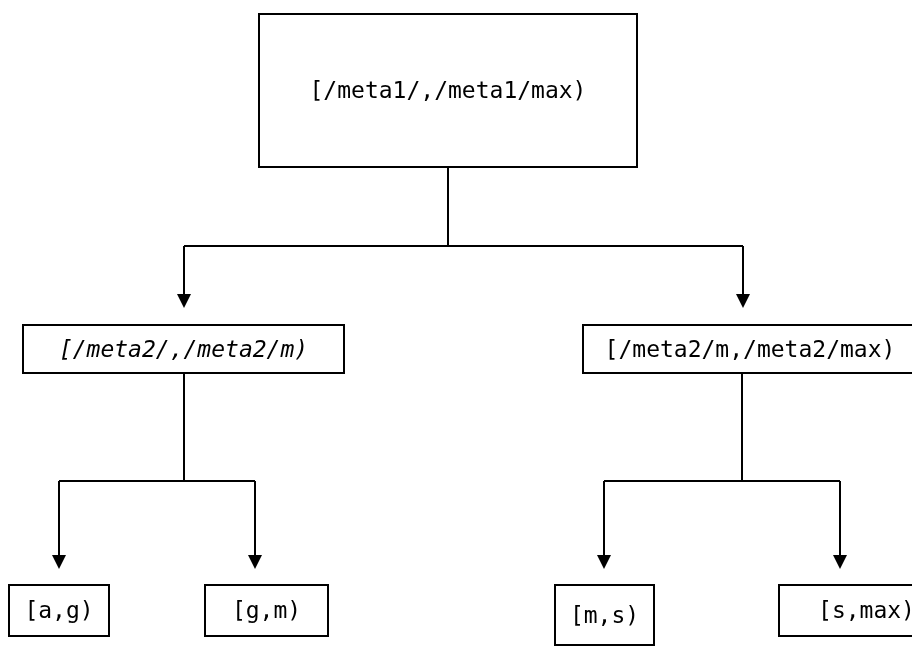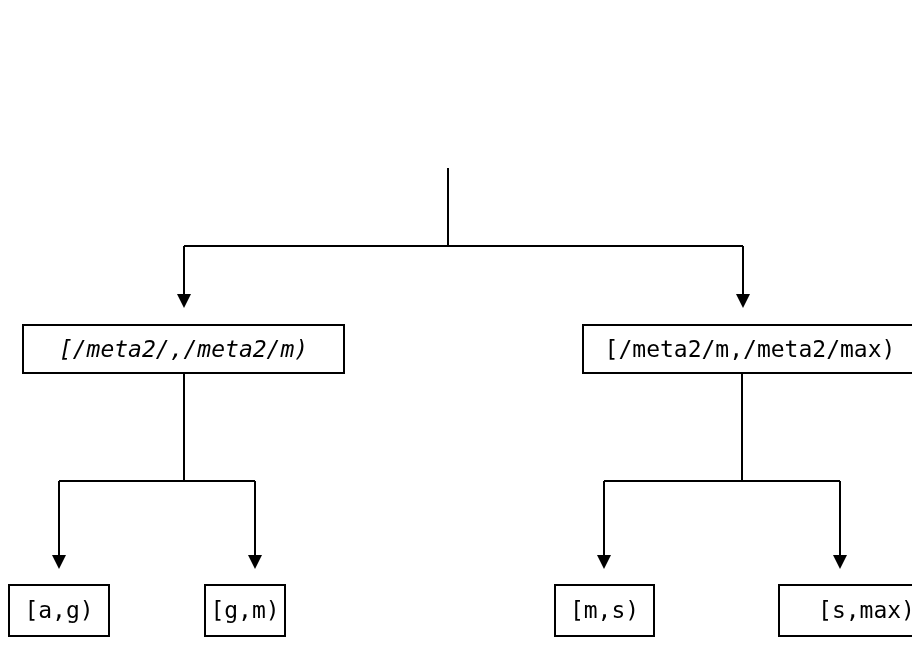--- a/index.html
+++ b/index.html
@@ -32,22 +32,22 @@
     justify-content: center;
     font-size: 23px;
     line-height: 1;
     color: #000000;
     white-space: nowrap;
   }
   .node-root       { left: 258px; top: 13px;  width: 380px; height: 155px; }
   .node-left       { left: 22px;  top: 324px; width: 323px; height: 50px; font-style: italic; }
   .node-right      { left: 582px; top: 324px; width: 336px; height: 50px; }
   .node-leaf-ag    { left: 8px;   top: 584px; width: 102px; height: 53px; }
-  .node-leaf-gm    { left: 204px; top: 584px; width: 82px; height: 53px; }
-  .node-leaf-ms    { left: 554px; top: 584px; width: 101px; height: 53px; }
+  .node-leaf-gm    { left: 204px; top: 584px; width: 125px; height: 53px; }
+  .node-leaf-ms    { left: 554px; top: 584px; width: 101px; height: 62px; }
   .node-leaf-smax  { left: 778px; top: 584px; width: 141px; height: 53px; padding-left: 36px; }
   .edge {
     stroke: #000000;
     stroke-width: 2;
     fill: none;
     shape-rendering: crispEdges;
   }
   .arrowhead {
     fill: #000000;
     stroke: none;
@@ -75,20 +75,21 @@
     <polygon class="arrowhead" points="248,555 262,555 255,569"></polygon>
 
     <path class="edge" d="M742 374 L742 481"></path>
     <path class="edge" d="M604 481 L840 481"></path>
     <path class="edge" d="M604 481 L604 556"></path>
     <polygon class="arrowhead" points="597,555 611,555 604,569"></polygon>
     <path class="edge" d="M840 481 L840 556"></path>
     <polygon class="arrowhead" points="833,555 847,555 840,569"></polygon>
   </svg>
 
+  <div class="node node-root">[/meta1/,/meta1/max)</div>
 
   <div class="node node-left">[/meta2/,/meta2/m)</div>
 
   <div class="node node-right">[/meta2/m,/meta2/max)</div>
 
   <div class="node node-leaf-ag">[a,g)</div>
 
   <div class="node node-leaf-gm">[g,m)</div>
 
   <div class="node node-leaf-ms">[m,s)</div>

